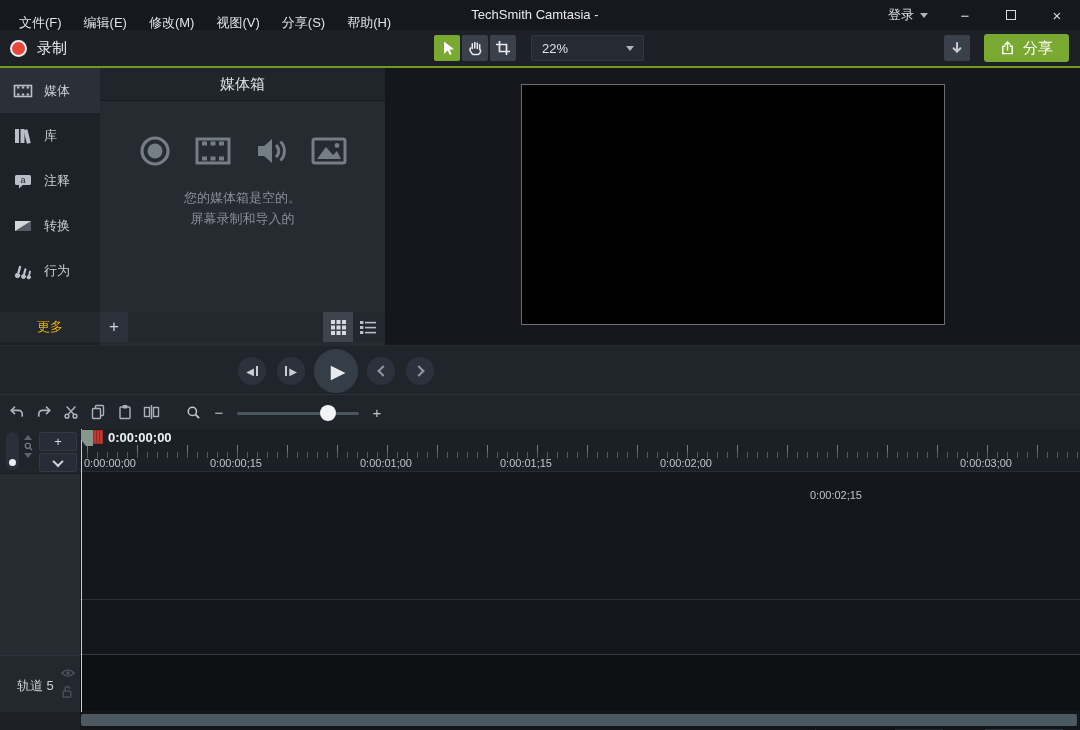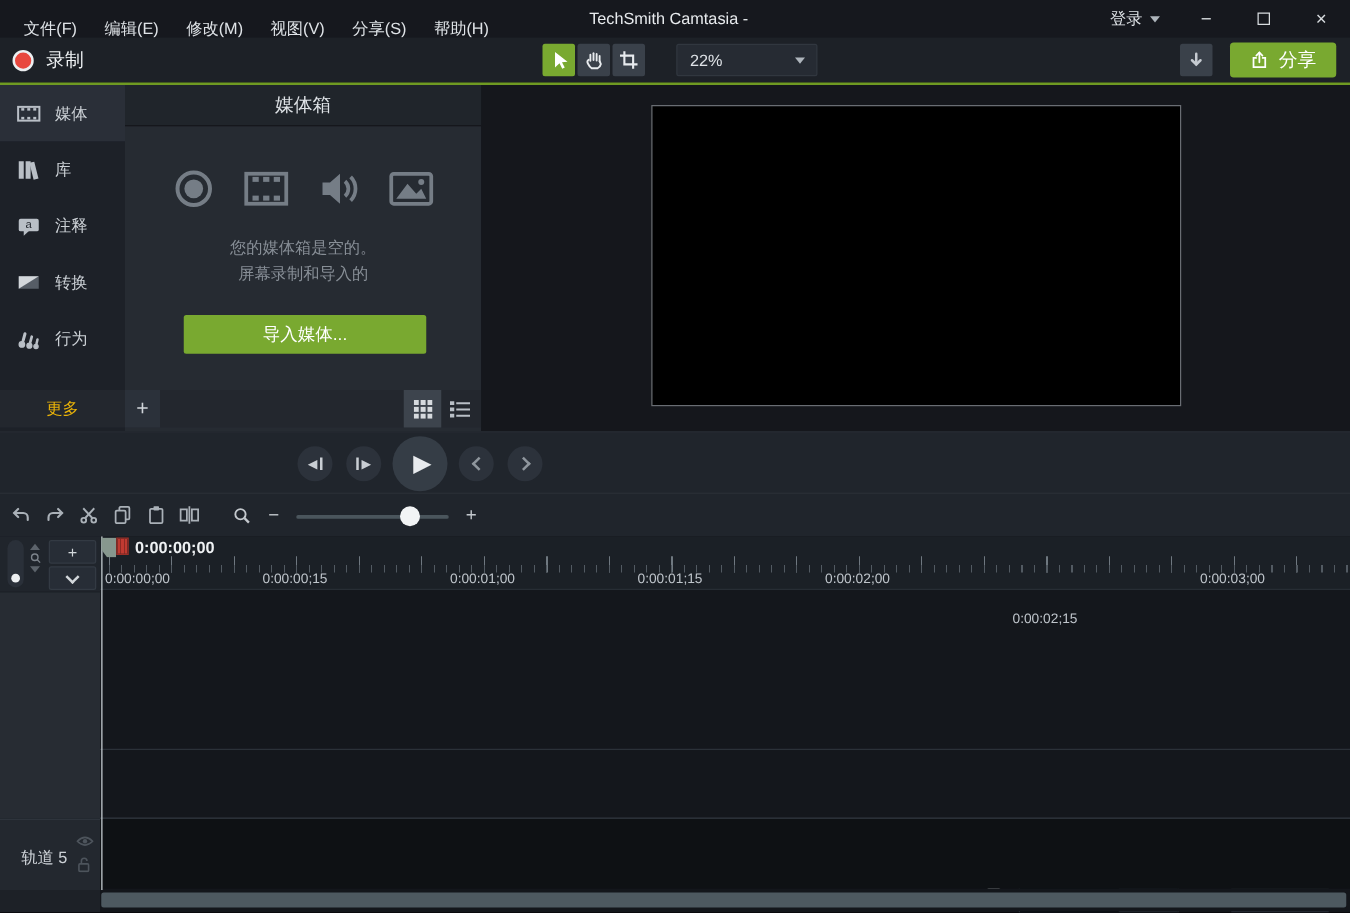--- a/index.html
+++ b/index.html
@@ -23,21 +23,21 @@
   .maxbox { width:10px; height:10px; border:1px solid #d8dcdf; display:block; }
 
   
   .toolbar { position:absolute; top:30px; left:0; width:100%; height:36px; background:#1d2127; }
   .record-group { position:absolute; left:10px; top:0; height:36px; display:flex; align-items:center; gap:10px; }
   .rec-dot { width:17px; height:17px; border-radius:50%; border:2px solid #eceff1; }
   .record-label { font-size:15px; color:#eef1f3; }
   .tools { position:absolute; left:434px; top:5px; display:flex; align-items:center; }
   .toolbtn { width:26px; height:26px; border-radius:2px; background:#3a414a; display:flex; align-items:center; justify-content:center; color:#e8ebee; margin-right:2px; }
   .toolbtn.selected { color:#fff; }
-  .zoom-select { margin-left:23px; width:113px; height:26px; background:#262b33; border:1px solid #31373f; border-radius:2px; display:flex; align-items:center; font-size:13px; color:#dfe3e7; padding:0 10px; position:relative; }
+  .zoom-select { margin-left:13px; width:113px; height:26px; background:#262b33; border:1px solid #31373f; border-radius:2px; display:flex; align-items:center; font-size:13px; color:#dfe3e7; padding:0 10px; position:relative; }
   .zoom-select .caret-down { position:absolute; right:9px; }
   .toolbar-right { position:absolute; right:11px; top:4px; display:flex; align-items:center; gap:14px; }
   .dl-btn { width:26px; height:26px; border-radius:2px; background:#3a414a; display:flex; align-items:center; justify-content:center; color:#c6cbd1; }
   .share-btn { height:28px; padding:0 16px; border-radius:3px; display:flex; align-items:center; gap:8px; color:#fff; font-size:15px; }
   .green-line { position:absolute; top:66px; left:0; width:100%; height:2px; }
 
   
   .main { position:absolute; top:68px; left:0; width:100%; height:277px; display:flex; }
   .sidebar { position:relative; width:100px; background:#1d2128; flex:none; }
   .side-item { height:45px; display:flex; align-items:center; gap:11px; padding-left:13px; font-size:13px; color:#ccd1d6; }
@@ -292,21 +292,20 @@
         <svg width="38" height="34" viewBox="0 0 38 34">
           <rect x="3" y="5" width="32" height="24" rx="2" fill="none" stroke="#757d86" stroke-width="3"></rect>
           <polygon points="7,25 16,13 23,21 27,17 31,25" fill="#757d86"></polygon>
             <circle cx="27" cy="11.5" r="2.4" fill="#757d86"></circle>
         </svg>
       </div>
       <div class="mp-empty">
         <div>您的媒体箱是空的。</div>
         <div>屏幕录制和导入的</div>
       </div>
-      <button class="mp-import" style="background:#79a930;">导入媒体...</button>
       <div class="mp-bottom">
         <div class="mp-plus">+</div>
         <div class="mp-views">
           <div class="viewbtn selected">
             <svg width="15" height="15" viewBox="0 0 15 15" fill="#d6dade">
               <rect x="0" y="0" width="4" height="4"></rect>
                 <rect x="5.5" y="0" width="4" height="4"></rect>
                 <rect x="11" y="0" width="4" height="4"></rect>
               <rect x="0" y="5.5" width="4" height="4"></rect>
                 <rect x="5.5" y="5.5" width="4" height="4"></rect>
@@ -465,21 +464,21 @@
     </div>
 
     <div class="tl-content">
       <div class="ruler">
         <div class="ticks-major"></div>
         <div class="ticks-minor"></div>
         <div class="ruler-labels">
           <span class="rlabel first" style="left:4px;">0:00:00;00</span>
           <span class="rlabel" style="left:156px;">0:00:00;15</span>
           <span class="rlabel" style="left:306px;">0:00:01;00</span>
-          <span class="rlabel" style="left:456px;">0:00:01;15</span>
+          <span class="rlabel" style="left:446px;">0:00:01;15</span>
           <span class="rlabel" style="left:606px;">0:00:02;00</span>
           <span class="rlabel" style="left:756px;margin-top:32px;">0:00:02;15</span>
           <span class="rlabel" style="left:906px;">0:00:03;00</span>
         </div>
       </div>
       <div class="area1"></div>
       <div class="tdiv"></div>
       <div class="area2"></div>
       <div class="trackrow"></div>
       <div class="tl-scroll">

